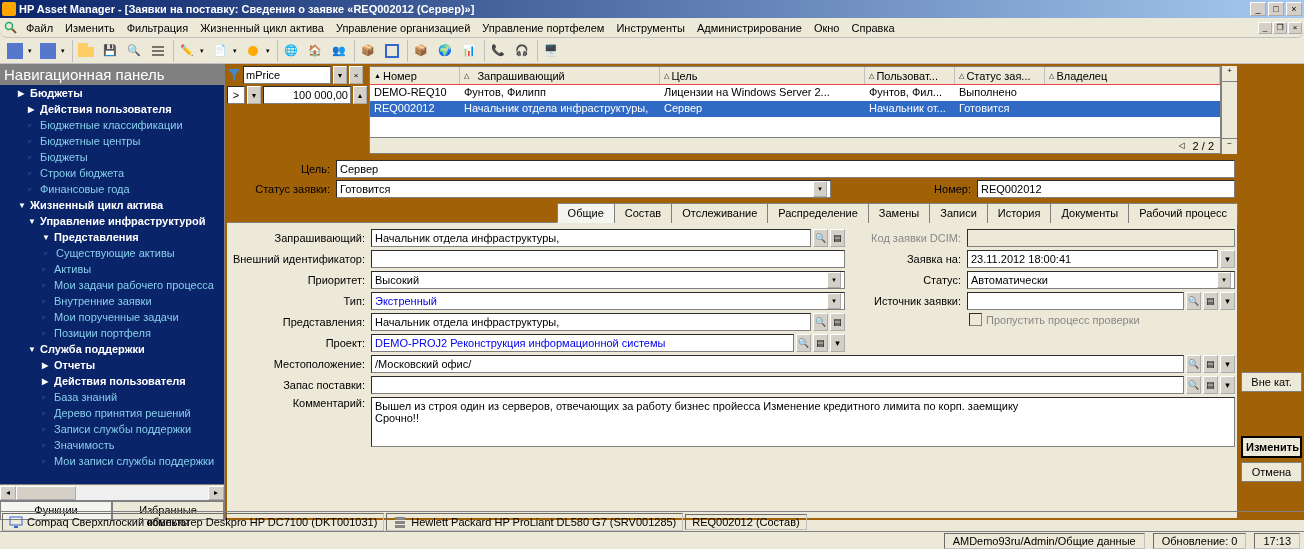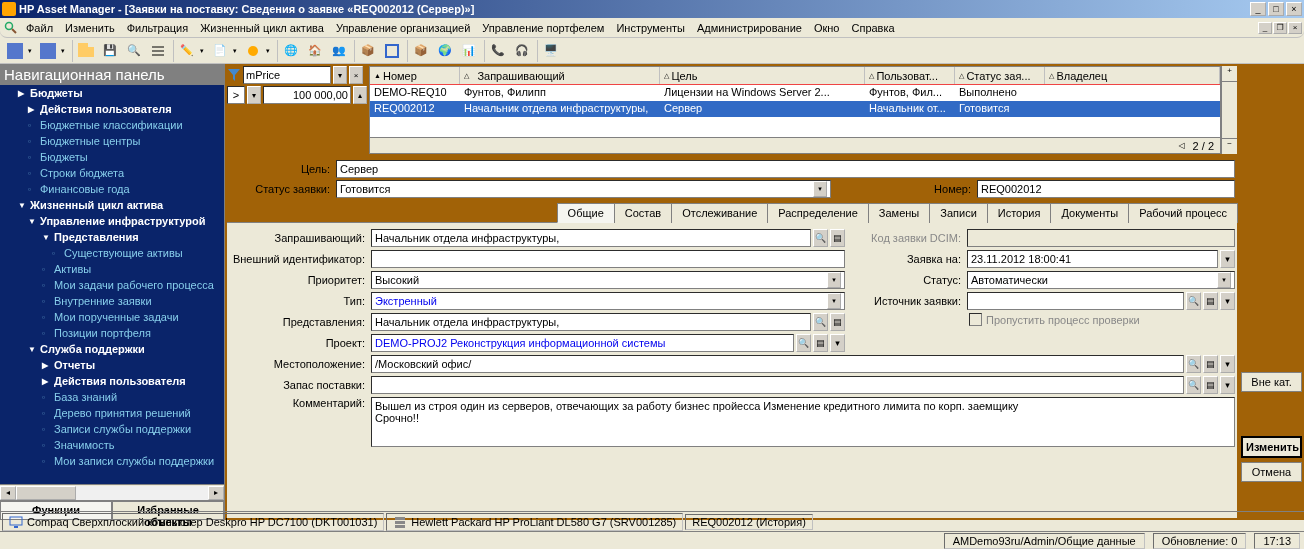--- a/index.html
+++ b/index.html
@@ -24,30 +24,30 @@
 
 .main { display: flex; height: 456px; }
 
 .nav-panel { width: 225px; background: #ece9d8; border-right: 1px solid #808080; display: flex; flex-direction: column; }
 .nav-header { background: #808080; color: white; padding: 2px 4px; font-size: 15px; }
 .nav-body { flex: 1; background: #0a246a; color: white; overflow: hidden; position: relative; }
 .nav-scroll { overflow-y: auto; height: 100%; }
 .tree-item { padding: 2px 4px 2px 18px; cursor: pointer; white-space: nowrap; display: flex; align-items: center; gap: 4px; }
 .tree-item.l1 { padding-left: 28px; }
 .tree-item.l2 { padding-left: 42px; }
-.tree-item.l3 { padding-left: 32px; margin-left: 20px; }
+.tree-item.l3 { padding-left: 44px; }
 .tree-bold { font-weight: bold; color: #fff; }
 .tree-blue { color: #87ceeb; }
 .tree-arrow { width: 8px; font-size: 8px; }
 .nav-hscroll { height: 16px; background: #ece9d8; display: flex; align-items: center; border-top: 1px solid #808080; }
 .nav-hscroll .sb-btn { width: 16px; height: 14px; background: #d4d0c8; border: 1px outset #fff; font-size: 8px; display: flex; align-items: center; justify-content: center; }
 .nav-hscroll .sb-track { flex: 1; background: #f0f0f0; height: 14px; position: relative; }
 .nav-hscroll .sb-thumb { position: absolute; left: 0; width: 60px; height: 100%; background: #d4d0c8; border: 1px outset #fff; }
 .nav-tabs { height: 20px; display: flex; border-top: 1px solid #808080; }
-.nav-tab { flex: 1; background: #ece9d8; border: 1px solid #808080; padding: 2px 4px; text-align: center; cursor: pointer; font-weight: bold; }
+.nav-tab { flex: 1; background: #ece9d8; border: 1px solid #808080; padding: 2px 4px; text-align: center; cursor: pointer; }
 .nav-tab.active { background: #f5f5f0; }
 
 .content { flex: 1; display: flex; background: #a16207; }
 .content-main { flex: 1; display: flex; flex-direction: column; padding: 2px; }
 .right-panel { width: 65px; padding: 4px 2px; display: flex; flex-direction: column; gap: 4px; }
 .side-btn { padding: 3px; border: 1px solid #808080; background: #ece9d8; cursor: pointer; text-align: center; }
 
 .filter-area { display: flex; gap: 2px; margin-bottom: 2px; }
 .filter-box { display: flex; flex-direction: column; gap: 2px; }
 .filter-row { display: flex; align-items: center; gap: 2px; }
@@ -543,21 +543,21 @@
   </div>
   <div class="sb-item">
     <svg class="sb-icon" width="14" height="14">
         <rect x="2" y="2" width="10" height="3" fill="#888"></rect>
         <rect x="2" y="6" width="10" height="3" fill="#888"></rect>
         <rect x="2" y="10" width="10" height="3" fill="#888"></rect>
       </svg>
     <span>Hewlett Packard HP ProLiant DL580 G7 (SRV001285)</span>
   </div>
   <div class="sb-item">
-    <span>REQ002012 (История)</span>
+    <span>REQ002012 (Состав)</span>
   </div>
 </div>
 
 <div class="footer">
   <div class="foot-cell">AMDemo93ru/Admin/Общие данные</div>
   <div class="foot-cell">Обновление: 0</div>
   <div class="foot-cell">17:13</div>
 </div>
 
 </body></html>

